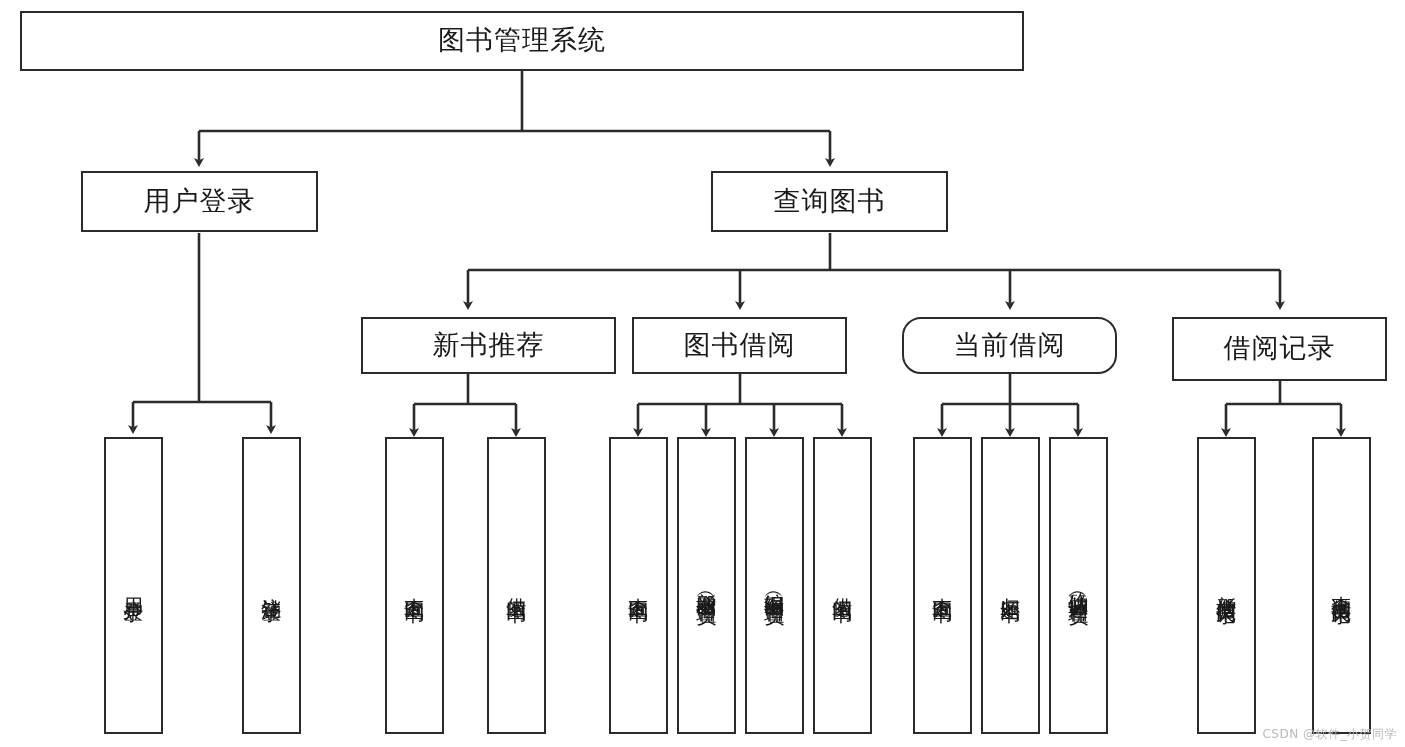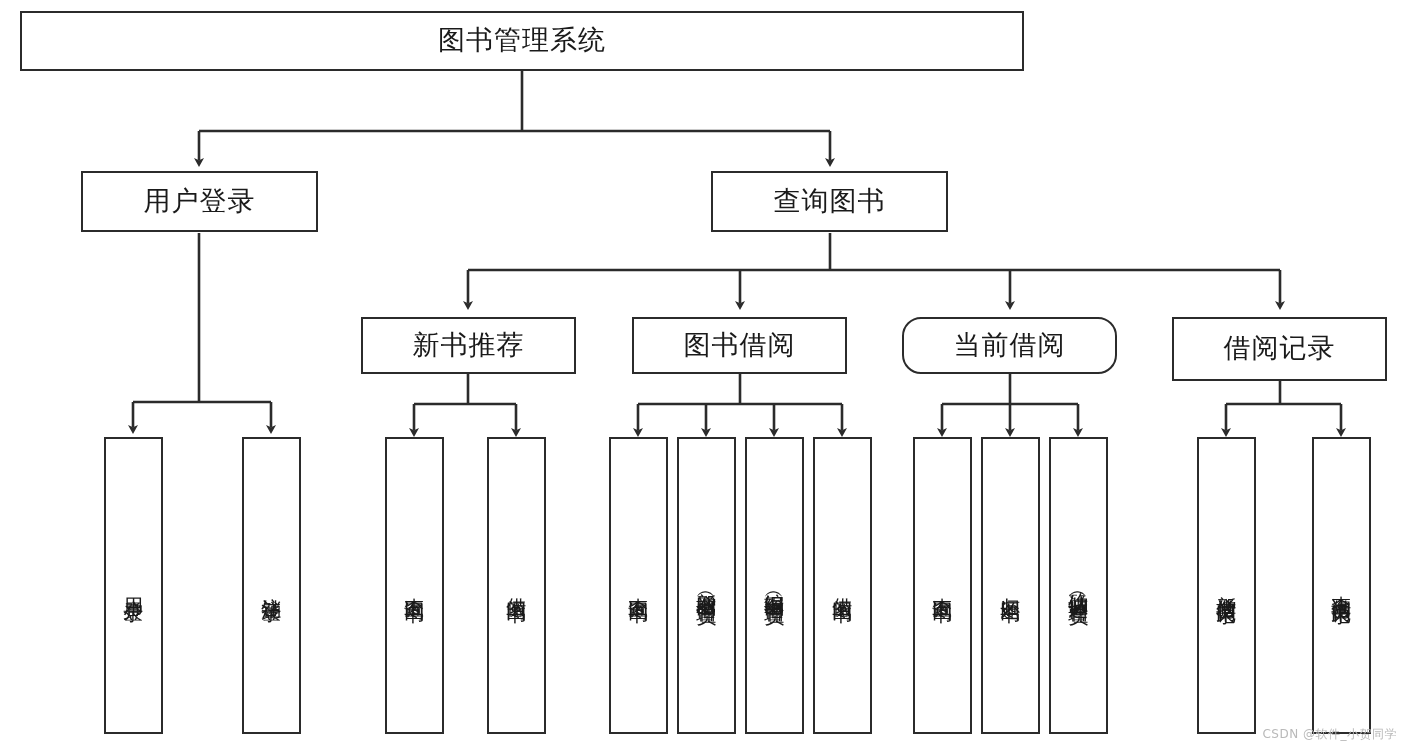--- a/index.html
+++ b/index.html
@@ -126,21 +126,21 @@
     <span class="node-label">图书管理系统</span>
   </div>
 
   <div class="node node-h" style="left:81px; top:171px; width:237px; height:61px;">
     <span class="node-label">用户登录</span>
   </div>
   <div class="node node-h" style="left:711px; top:171px; width:237px; height:61px;">
     <span class="node-label">查询图书</span>
   </div>
 
-  <div class="node node-h" style="left:361px; top:317px; width:215px; height:57px;">
+  <div class="node node-h" style="left:361px; top:317px; width:255px; height:57px;">
     <span class="node-label">新书推荐</span>
   </div>
   <div class="node node-h" style="left:632px; top:317px; width:215px; height:57px;">
     <span class="node-label">图书借阅</span>
   </div>
   <div class="node node-h" style="left:902px; top:317px; width:215px; height:57px;border-radius:19px;">
     <span class="node-label">当前借阅</span>
   </div>
   <div class="node node-h" style="left:1172px; top:317px; width:215px; height:64px;">
     <span class="node-label">借阅记录</span>

